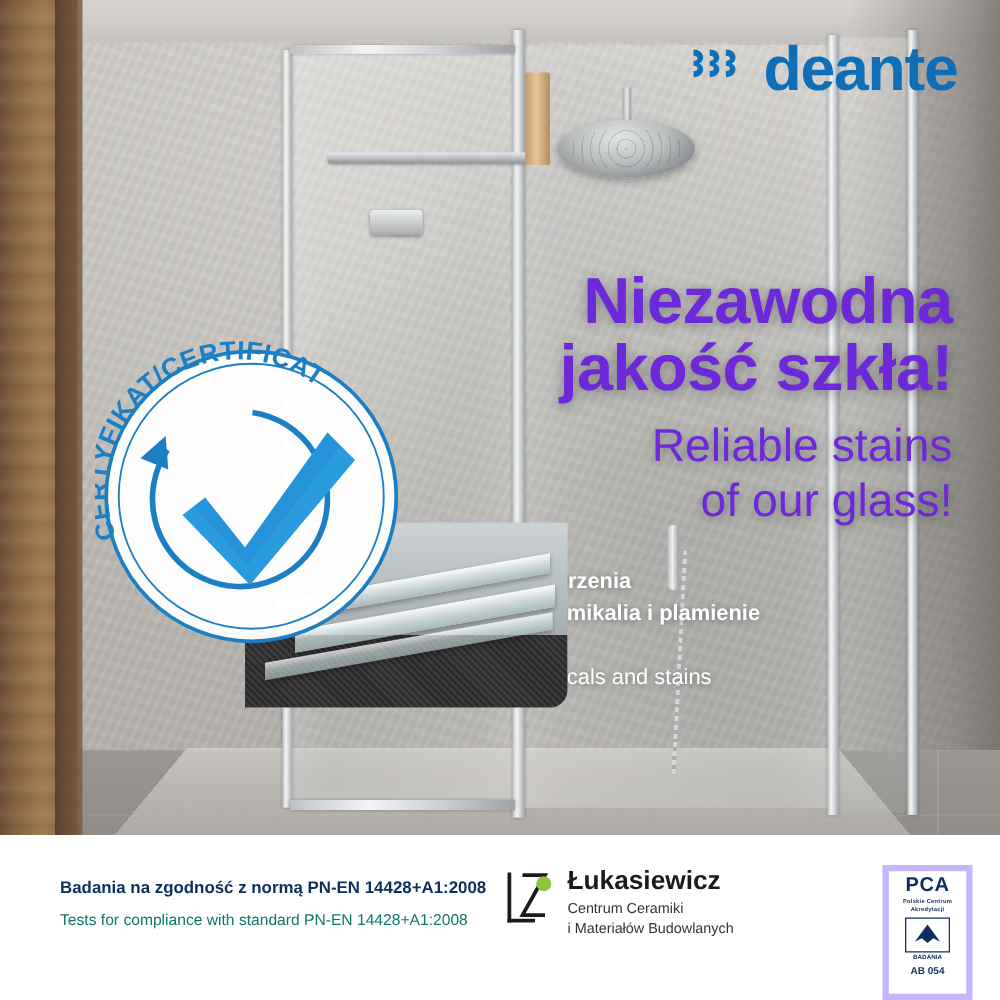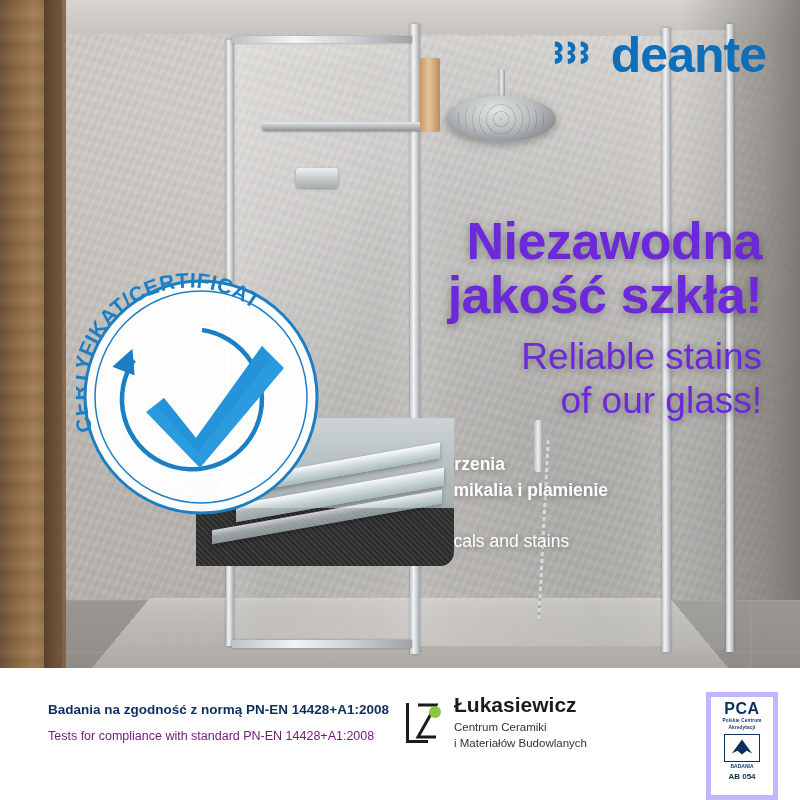--- a/index.html
+++ b/index.html
@@ -195,21 +195,21 @@
     left: 534px; top: 420px; width: 9px; height: 52px;
     background: linear-gradient(90deg, #b6babb, #eef1f2 45%, #9ba0a1);
     border-radius: 4px;
   }
 
   
   .logo {
     position: absolute;
     right: 34px; top: 30px;
     display: flex;
-    align-items: center;
+    align-items: flex-start;
     gap: 14px;
   }
   .logo-mark { width: 46px; height: 46px; }
   .logo-text {
     font-size: 50px;
     font-weight: 700;
     color: #0e6fb8;
     letter-spacing: -1px;
     line-height: 1;
   }
@@ -306,27 +306,27 @@
   }
   .footer-text .t1 {
     font-size: 13.5px;
     font-weight: 700;
     color: #0d2f5e;
     margin-bottom: 12px;
   }
   .footer-text .t2 {
     font-size: 12.5px;
     font-weight: 400;
-    color: #701a75;
+    color: #0f766e;
   }
   .lukas {
     position: absolute;
     left: 404px; top: 26px;
     display: flex;
-    align-items: center;
+    align-items: flex-start;
     gap: 10px;
   }
   .lukas-name {
     font-size: 21px; font-weight: 700; color: #1b1b1b; line-height: 1.05;
   }
   .lukas-sub {
     font-size: 11.5px; color: #333; line-height: 1.35; margin-top: 4px;
   }
   .ilac {
     position: absolute;

